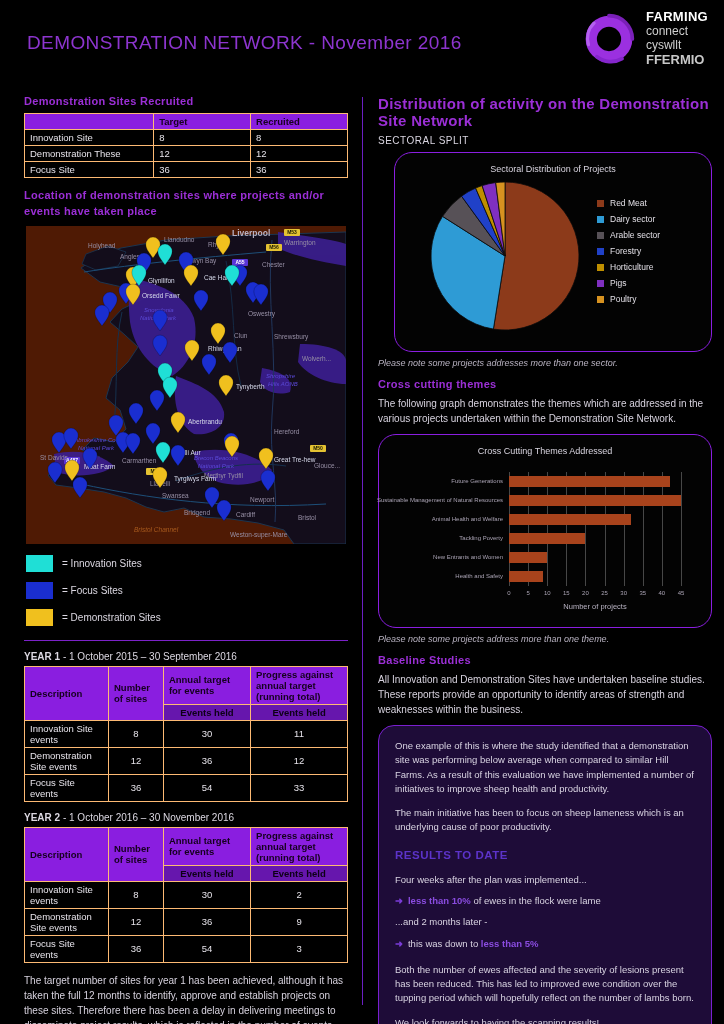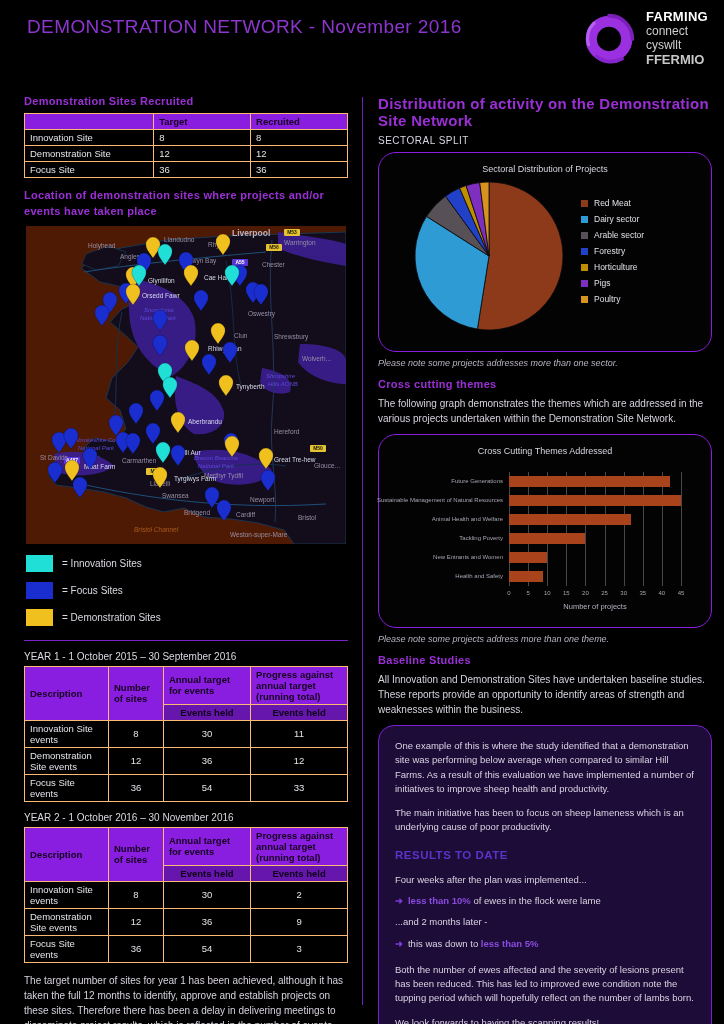--- a/index.html
+++ b/index.html
@@ -1,40 +1,40 @@
 <!DOCTYPE html>
 <html><head>
 <meta charset="utf-8">
 <style>
   html,body{margin:0;padding:0;background:#000;}
   #page{position:relative;width:724px;height:1024px;background:#000;overflow:hidden;
         font-family:"Liberation Sans",sans-serif;color:#dcd8e2;}
   
-  #title{position:absolute;left:27px;top:16px;font-size:19px;color:#8d35cf;letter-spacing:.4px;}
+  #title{position:absolute;left:27px;top:32px;font-size:19px;color:#8d35cf;letter-spacing:.4px;}
   #logo{position:absolute;right:16px;top:10px;display:flex;align-items:center;gap:9px;}
   #logo .swirl{width:56px;height:56px;}
   #logo .lt{font-size:12px;line-height:1.15;color:#cfcfcf;}
   #logo .lt b{color:#fff;font-size:13px;letter-spacing:.3px;}
   #logo .lt .b2{color:#c8c8c8;font-size:13px;font-weight:bold;}
   
   #vdivider{position:absolute;left:362px;top:97px;width:1px;height:908px;background:#6b1fc4;}
   #left-col{position:absolute;left:24px;top:95px;width:324px;}
   #right-col{position:absolute;left:378px;top:95px;width:334px;}
   .h-purple{color:#9b2fd6;font-weight:bold;font-size:11px;letter-spacing:.3px;margin:0 0 6px 0;}
   .body-txt{font-size:10px;line-height:1.5;color:#d7d2de;margin:0 0 8px 0;}
   .caption{font-size:9px;font-style:italic;color:#b9b3c2;margin:6px 0 10px 0;}
   
   table.tbl{border-collapse:collapse;width:100%;font-size:9.5px;color:#e6e3ea;margin-bottom:10px;}
   table.tbl td,table.tbl th{border:1px solid #fdba74;padding:2px 5px;vertical-align:middle;}
   table.tbl thead th{background:#8a1ee0;color:#16001f;font-weight:bold;text-align:left;font-size:9.5px;}
   table.tbl .sub th{background:#6616ad;color:#0d0016;text-align:center;font-weight:bold;}
   table.tbl td.num{text-align:center;}
   table.t1 td.num{text-align:left;}
   .yr-line{font-size:10px;color:#dcd8e2;margin:10px 0 4px 0;}
-  .yr-line b{font-weight:normal;}
+  .yr-line b{font-weight:bold;}
   
   #map-wrap{width:320px;height:318px;margin:2px 0 6px 2px;}
   text.ml-c{font-size:6.5px;fill:#978fa5;}
   text.ml-cl{font-size:8.5px;fill:#b7b0c2;font-weight:bold;}
   text.ml-p{font-size:6px;fill:#5b49d8;font-style:italic;}
   text.ml-s{font-size:6.5px;fill:#d6d9ea;}
   text.ml-w{font-size:6.5px;fill:#a85a1e;font-style:italic;}
   text.badge-t{font-size:5px;font-weight:bold;}
   
   .map-legend{margin:6px 0 0 2px;}
@@ -101,21 +101,21 @@
           <th style="width:30%">Recruited</th>
         </tr>
       </thead>
       <tbody id="recruited-body">
           <tr>
             <td>Innovation Site</td>
             <td class="num">8</td>
             <td class="num">8</td>
           </tr>
           <tr>
-            <td>Demonstration Site</td>
+            <td>Demonstration These</td>
             <td class="num">12</td>
             <td class="num">12</td>
           </tr>
           <tr>
             <td>Focus Site</td>
             <td class="num">36</td>
             <td class="num">36</td>
           </tr>
         </tbody>
     </table>
@@ -370,21 +370,21 @@
     </table>
 
     <p class="body-txt">The target number of sites for year 1 has been achieved, although it has taken the full 12 months to identify, approve and establish projects on these sites. Therefore there has been a delay in delivering meetings to disseminate project results, which is reflected in the number of events held up to now.</p>
   </div>
 
   <div id="right-col">
 
     <div class="h-purple" style="font-size:15px">Distribution of activity on the Demonstration Site Network</div>
     <div style="font-size:10px;letter-spacing:.5px;color:#d9d5e0;margin:6px 0 2px 0;">SECTORAL SPLIT</div>
 
-    <div class="rbox" style="height:182px;">
+    <div class="rbox" style="height:182px;margin-left:16px;">
       <div class="chart-title">Sectoral Distribution of Projects</div>
       <div id="pie-flex">
         <svg id="pie-svg" viewBox="0 0 170 158" width="170" height="158">
             <path d="M82,80 L82.00,6.00 A74,74 0 1 1 70.42,153.09 Z" fill="#8c3a1a" stroke="#0a0a0a" stroke-width="0.8"></path>
             <path d="M82,80 L70.42,153.09 A74,74 0 0 1 19.52,40.35 Z" fill="#2e9bd5" stroke="#0a0a0a" stroke-width="0.8"></path>
             <path d="M82,80 L19.52,40.35 A74,74 0 0 1 38.50,20.13 Z" fill="#575157" stroke="#0a0a0a" stroke-width="0.8"></path>
             <path d="M82,80 L38.50,20.13 A74,74 0 0 1 52.61,12.09 Z" fill="#2041c8" stroke="#0a0a0a" stroke-width="0.8"></path>
             <path d="M82,80 L52.61,12.09 A74,74 0 0 1 59.13,9.62 Z" fill="#bf8f00" stroke="#0a0a0a" stroke-width="0.8"></path>
             <path d="M82,80 L59.13,9.62 A74,74 0 0 1 72.73,6.58 Z" fill="#7f2fc0" stroke="#0a0a0a" stroke-width="0.8"></path>
             <path d="M82,80 L72.73,6.58 A74,74 0 0 1 82.00,6.00 Z" fill="#d79220" stroke="#0a0a0a" stroke-width="0.8"></path>
@@ -486,18 +486,18 @@
     <div id="case-box">
       <p>One example of this is where the study identified that a demonstration site was performing below average when compared to similar Hill Farms. As a result of this evaluation we have implemented a number of initiatives to improve sheep health and productivity.</p>
       <p>The main initiative has been to focus on sheep lameness which is an underlying cause of poor productivity.</p>
       <div id="results-h">RESULTS TO DATE</div>
       <div id="results-lines">
           <div class="rline"><span>Four weeks after the plan was implemented...</span></div>
           <div class="rline"><span class="arrow">➜</span><span class="em">less than 10%</span><span> of ewes in the flock were lame</span></div>
           <div class="rline"><span>...and 2 months later -</span></div>
           <div class="rline"><span class="arrow">➜</span><span>this was down to </span><span class="em">less than 5%</span></div>
         </div>
-      <p style="margin-top:12px">Both the number of ewes affected and the severity of lesions present has been reduced. This has led to improved ewe condition note the tupping period which will hopefully reflect on the number of lambs born.</p>
+      <p style="margin-top:12px">Both the number of ewes affected and the severity of lesions present has been reduced. This has led to improved ewe condition over the tupping period which will hopefully reflect on the number of lambs born.</p>
       <p style="margin-bottom:2px">We look forwards to having the scanning results!</p>
     </div>
 
   </div>
 </div>
 
 </body></html>

